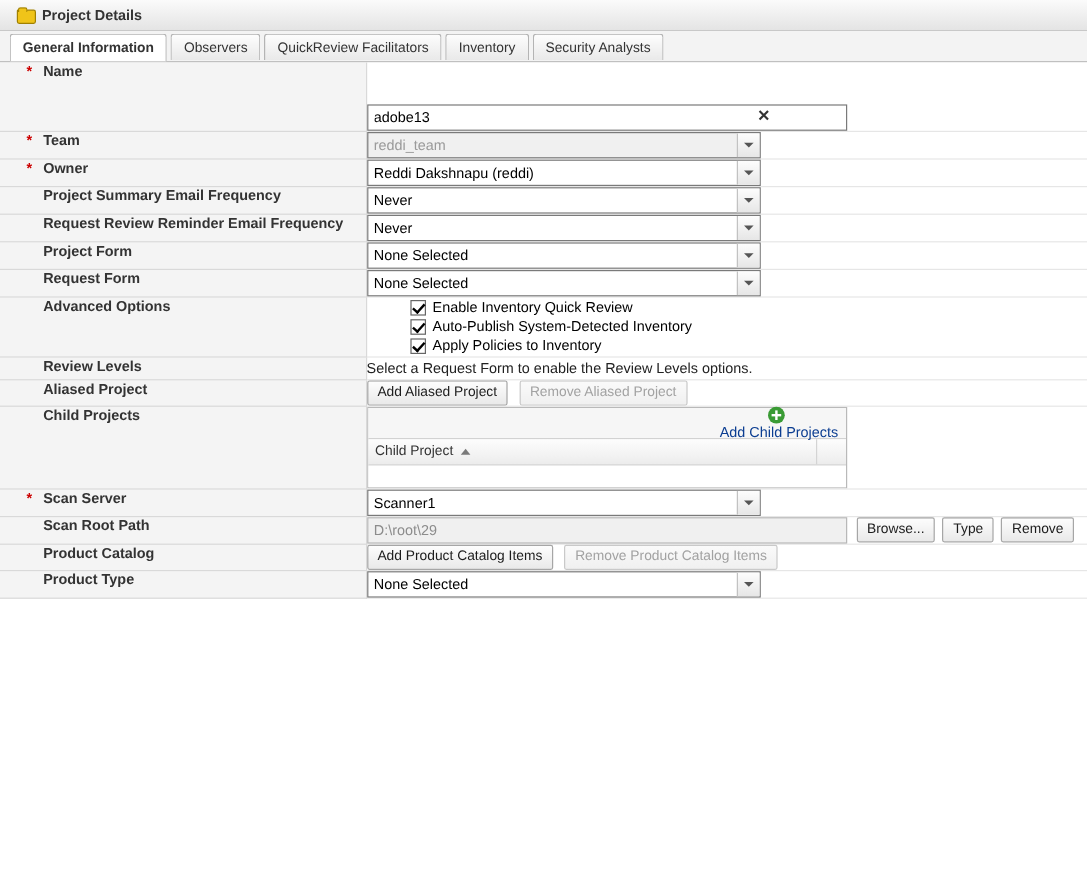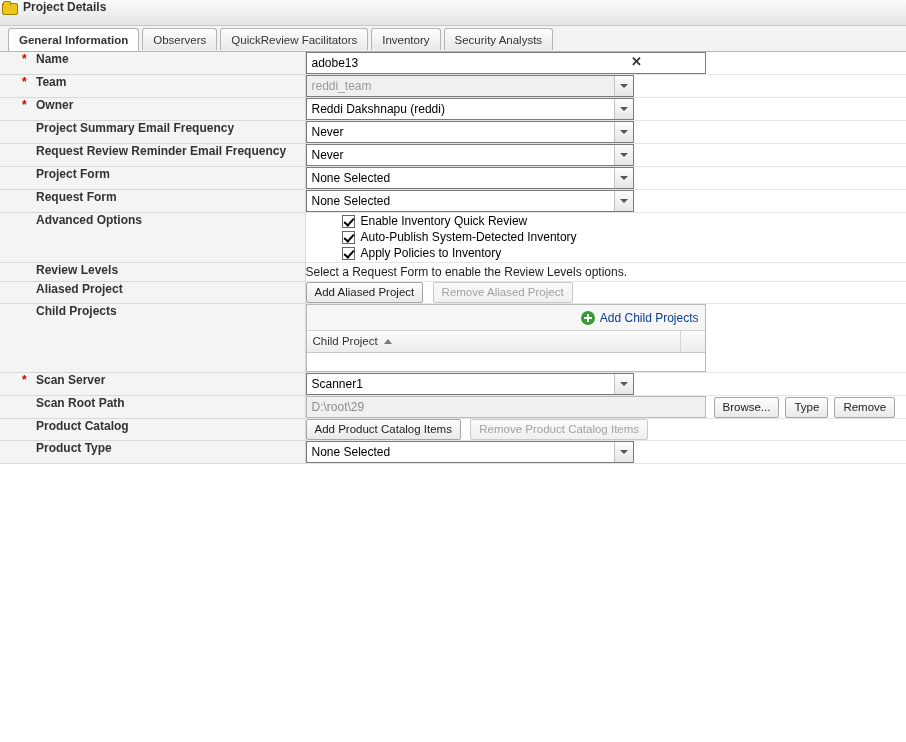--- a/index.html
+++ b/index.html
@@ -17,22 +17,22 @@
     overflow: hidden;
     background: #ffffff;
   }
 
   
   .titlebar {
     height: 26px;
     background: linear-gradient(to bottom, #fbfbfb 0%, #eeeeee 55%, #e4e4e4 100%);
     border-bottom: 1px solid #c8c8c8;
     display: flex;
-    align-items: flex-start;
-    padding-left: 2px;
+    align-items: center;
+    padding-left: 14px;
     box-sizing: border-box;
   }
   .titlebar .tb-icon {
     width: 16px; height: 16px;
     margin-right: 5px;
     position: relative;
     display: inline-block;
   }
   .tb-icon .folder {
     position: absolute;
@@ -130,20 +130,21 @@
     position: absolute;
     left: 22px;
     top: 0;
     font-weight: bold;
   }
 
   
   .txtwrap {
     position: relative;
     width: 344px;
+    margin-top: 35px;
   }
   input.txt {
     width: 400px;
     height: 22px;
     box-sizing: border-box;
     border: 1px solid #7a7a7a;
     padding: 2px 22px 2px 5px;
     font-family: "Liberation Sans", sans-serif;
     font-size: 12px;
     background: #fff;
@@ -277,20 +278,21 @@
     justify-content: flex-end;
     padding-right: 6px;
     box-sizing: border-box;
   }
   .addlink {
     font-size: 12px;
     color: #0b3d91;
     display: flex;
     align-items: center;
     cursor: pointer;
+    flex-direction: column;
   }
   .plus {
     width: 14px; height: 14px;
     border-radius: 50%;
     background: #3a9b35;
     margin-right: 5px;
     position: relative;
     flex: none;
   }
   .plus:before, .plus:after {
@@ -323,21 +325,21 @@
   .sort-asc {
     margin-left: 6px;
     width: 0; height: 0;
     border-left: 4px solid transparent;
     border-right: 4px solid transparent;
     border-bottom: 5px solid #7a7a7a;
     display: inline-block;
   }
   .grid-body { height: 18px; background: #fff; }
 
-  .inline-row { display: flex; align-items: center; }
+  .inline-row { display: flex; align-items: flex-start; }
   .inline-row .gap { width: 8px; flex: none; }
   .ro-input {
     width: 400px;
     height: 22px;
     box-sizing: border-box;
     border: 1px solid #b8b8b8;
     background: #f0f0f0;
     color: #8c8c8c;
     font-size: 12px;
     line-height: 20px;

